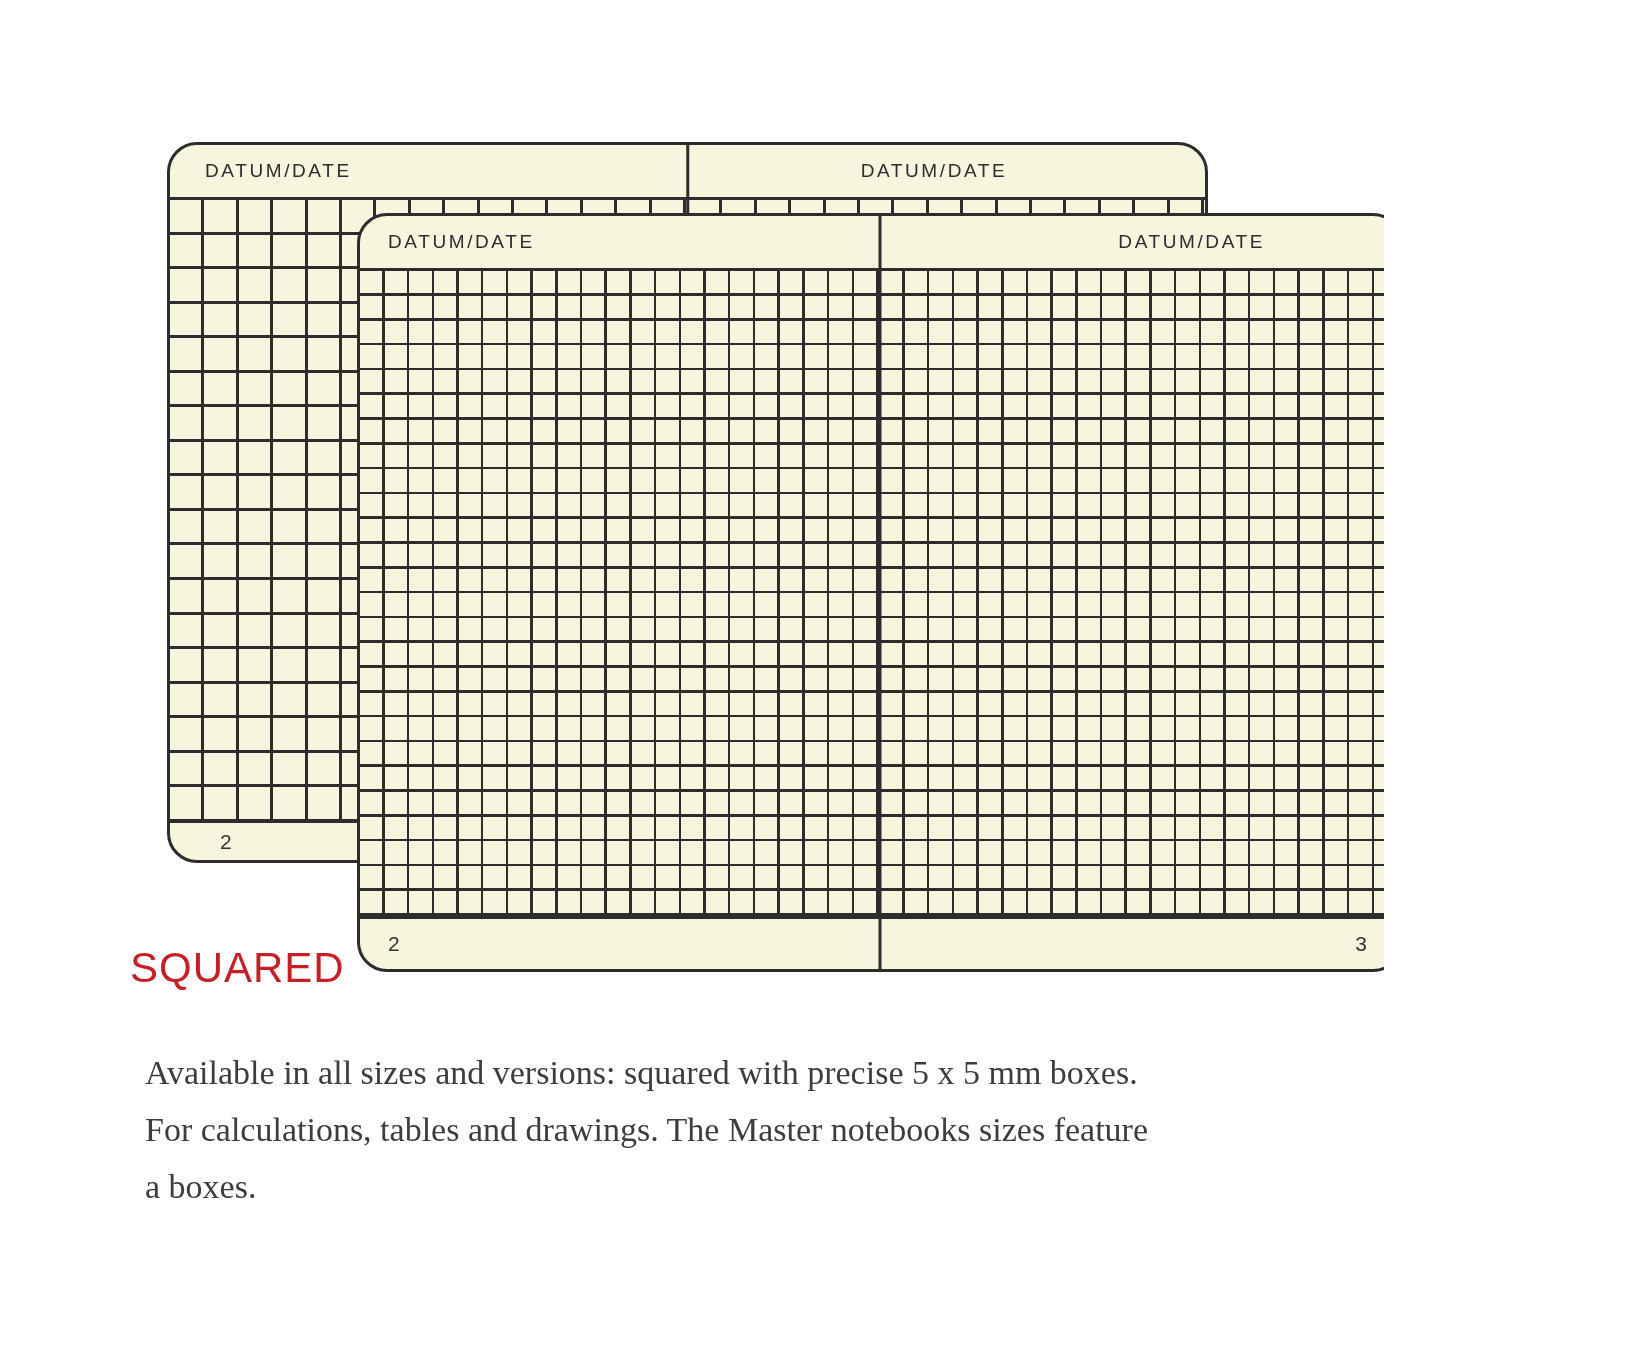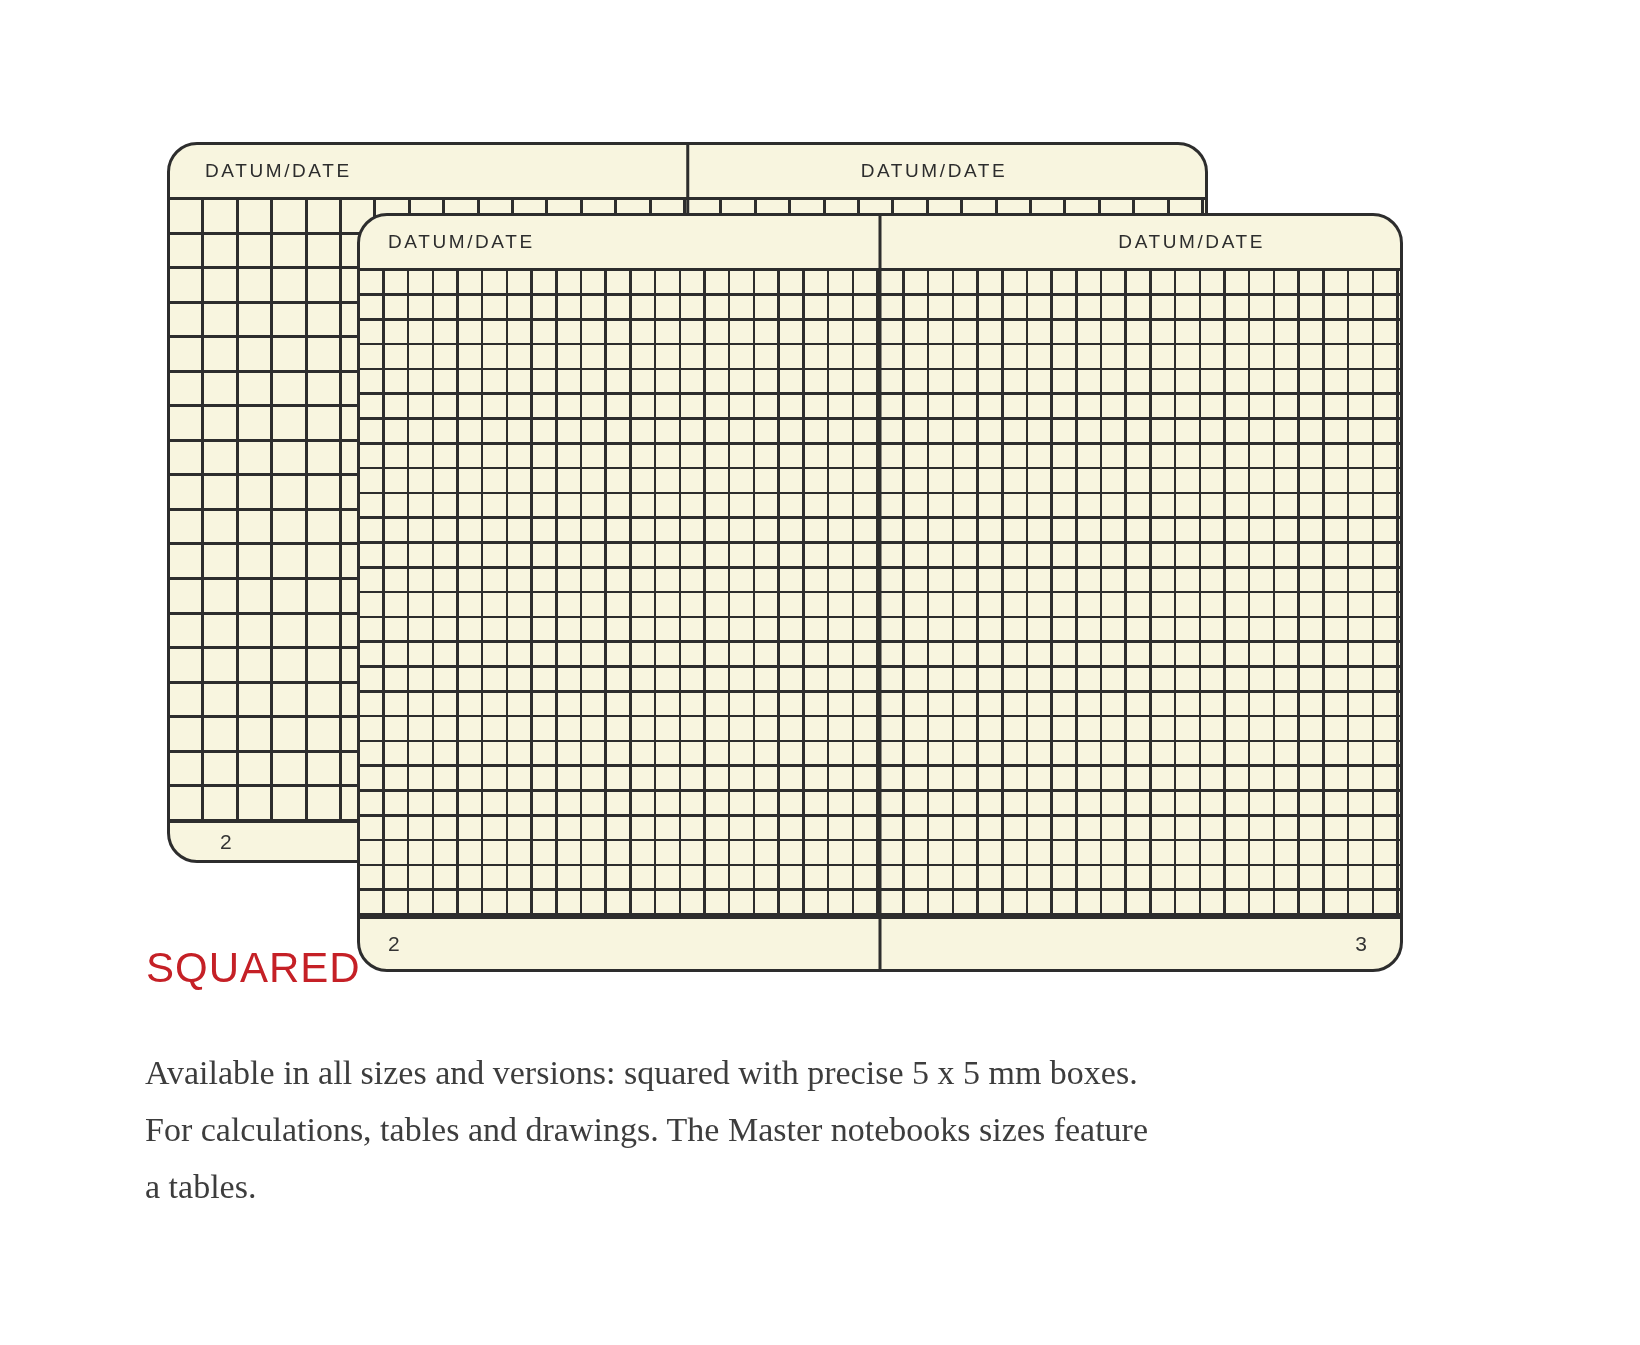--- a/index.html
+++ b/index.html
@@ -5,21 +5,21 @@
   :root{
     --paper:#f8f5df;
     --line:#2d2d2d;
     --red:#c52026;
     --text:#3d3d3d;
     --bg:#ffffff;
   }
   html,body{margin:0;padding:0;background:var(--bg);}
   .canvas{
     position:relative;
-    width:1640px;height:1345px;
+    width:1384px;height:1345px;
     background:var(--bg);
     overflow:hidden;
     font-family:"Liberation Sans",sans-serif;
   }
   .spread{
     position:absolute;
     box-sizing:border-box;
     background:var(--paper);
     border:3px solid var(--line);
     border-radius:30px;
@@ -60,21 +60,21 @@
   .pagenum{font-size:21px;color:#333333;letter-spacing:1px;}
 
   .spine{
     position:absolute;top:0;bottom:0;left:50%;
     width:3px;background:var(--line);
     transform:translateX(-50%);
   }
   .back .spine{width:3.5px;}
 
   .title{
-    position:absolute;left:146px;top:944px;margin:0;
+    position:absolute;left:130px;top:944px;margin:0;
     font-size:42px;font-weight:500;letter-spacing:1px;
     color:var(--red);
   }
   .body{
     position:absolute;left:145px;top:1044px;
     font-family:"Liberation Serif",serif;
     font-size:34px;line-height:57px;color:var(--text);
     white-space:nowrap;
   }
 </style>
@@ -119,16 +119,16 @@
       <span class="pagenum">2</span>
       <span class="pagenum">3</span>
     </div>
     <div class="spine"></div>
   </section>
 
   <h2 class="title">SQUARED</h2>
   <div class="body">
     <div class="bline">Available in all sizes and versions: squared with precise 5 x 5 mm boxes.</div>
     <div class="bline">For calculations, tables and drawings. The Master notebooks sizes feature</div>
-    <div class="bline">a tables.</div>
+    <div class="bline">a boxes.</div>
   </div>
 
 </div>
 
 </body></html>

